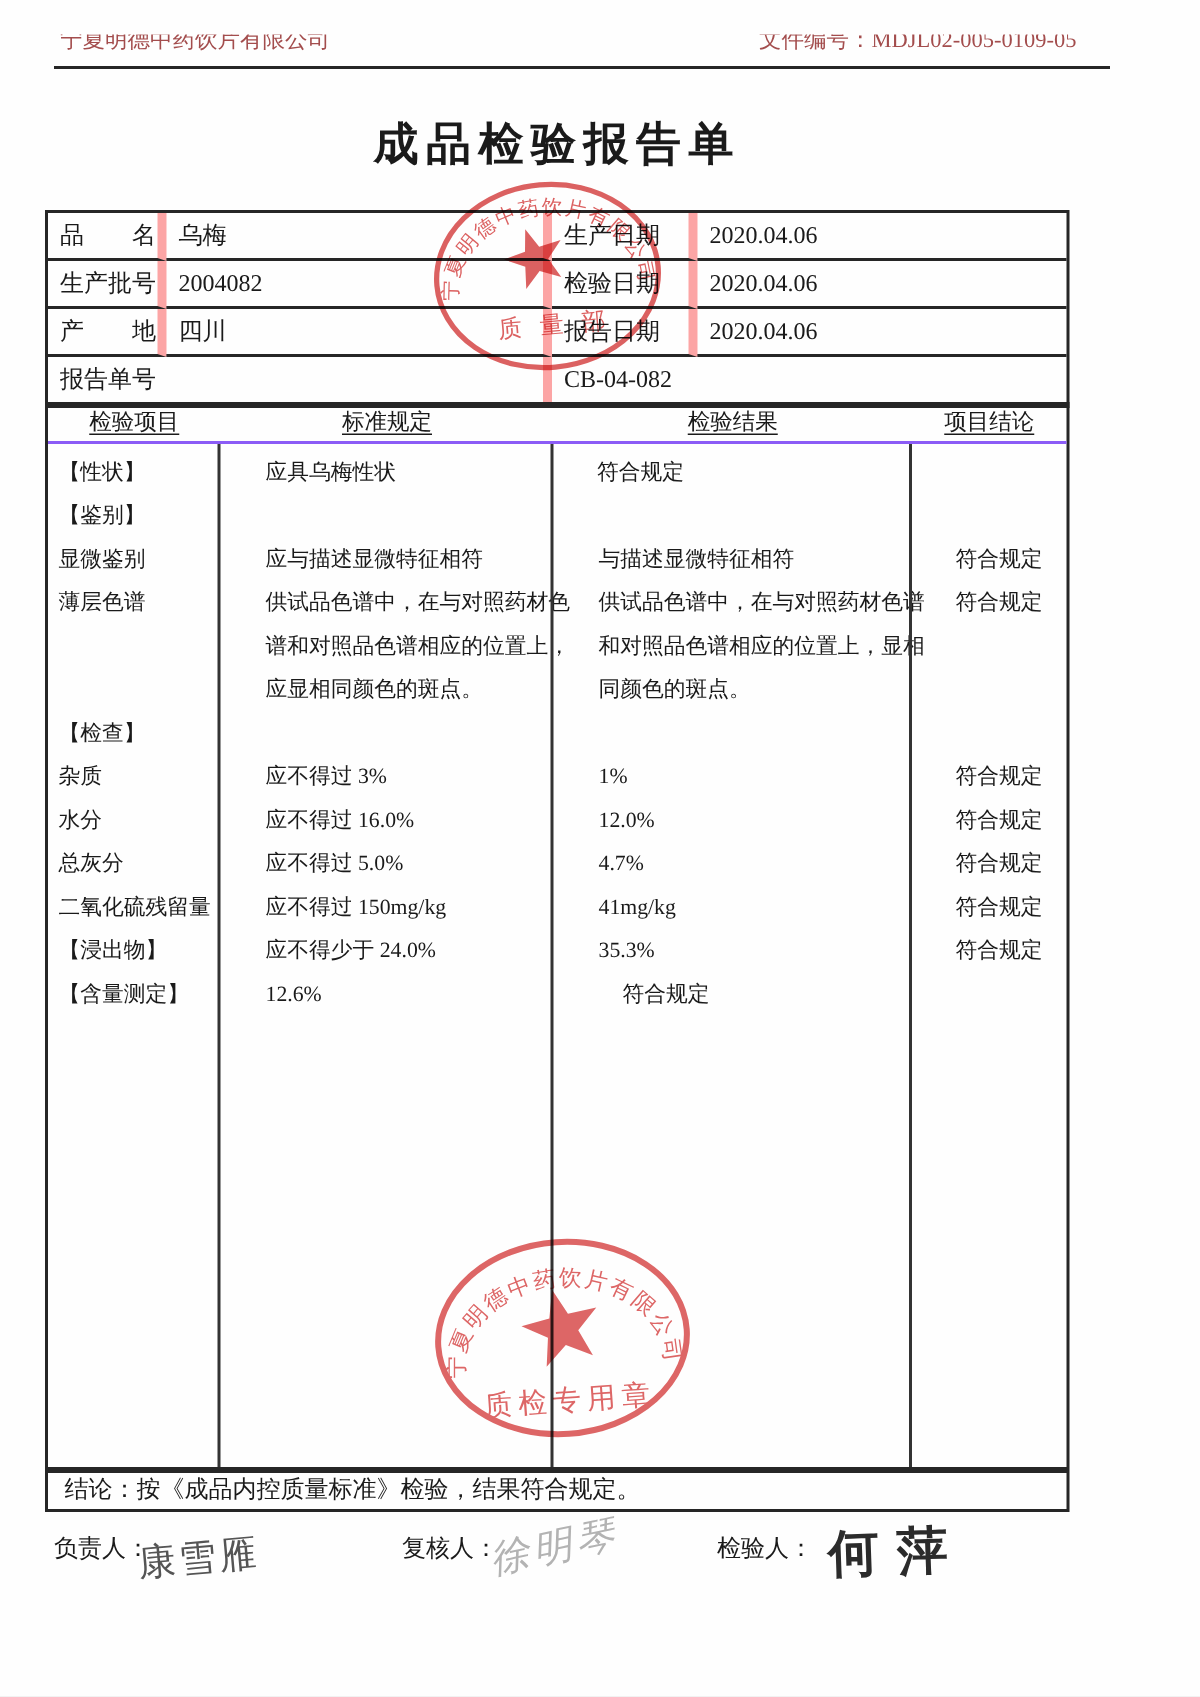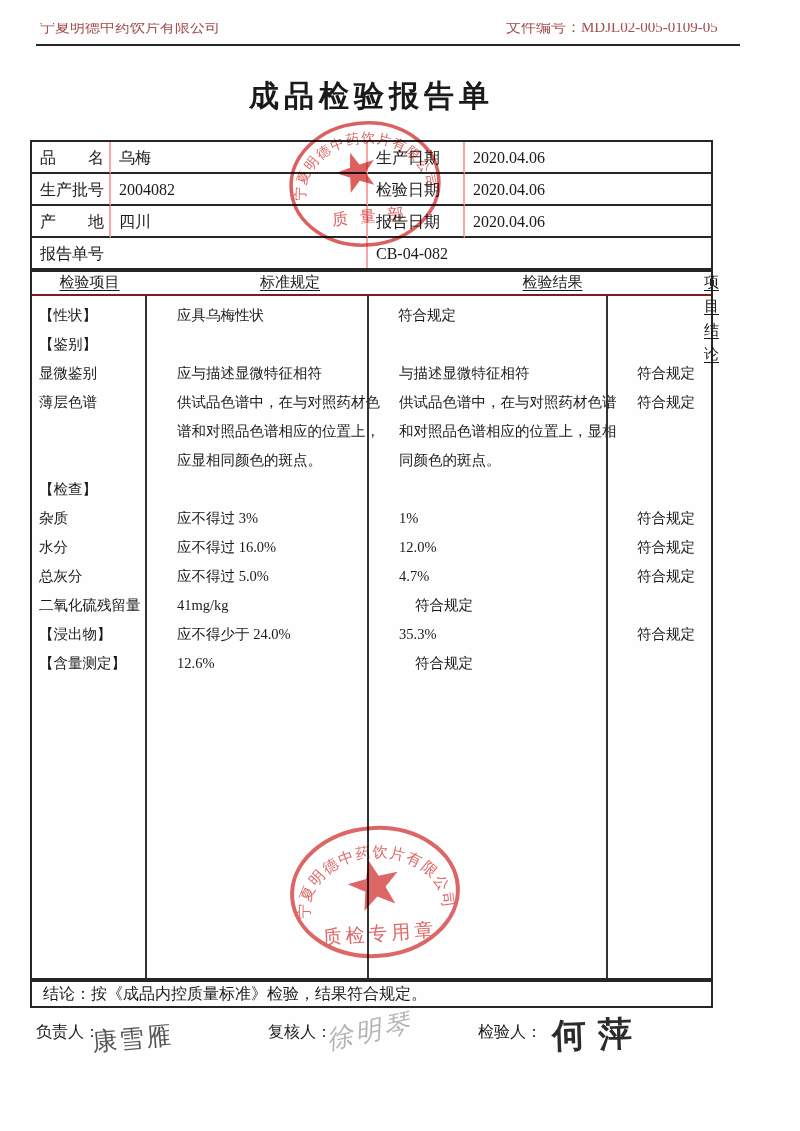--- a/index.html
+++ b/index.html
@@ -22,37 +22,36 @@
   }
   
   .info{
     position:absolute;left:30px;top:140px;width:683px;
     display:grid;grid-template-columns:79px 257px 97px 1fr;
     border:2px solid #262626;box-sizing:border-box;
     font-size:16px;
   }
   .info .cell{
     height:32px;line-height:32px;box-sizing:border-box;
-    border-bottom:2px solid #262626;border-right:2px solid #fca5a5;
+    border-bottom:2px solid #262626;border-right:6px solid #fca5a5;
     padding-left:8px;white-space:nowrap;overflow:hidden;
   }
   .info .cell.last-col{border-right:none;}
   .info .cell.last-row{border-bottom:none;}
   .info .span2a{grid-column:1 / 3;}
   .info .span2b{grid-column:3 / 5;}
   
   .insp{
     position:absolute;left:30px;top:268px;width:683px;height:712px;
     border:2px solid #262626;box-sizing:border-box;font-size:14.5px;
   }
   .insp-head{
     display:grid;grid-template-columns:115px 222px 239px 1fr;
-    height:26px;line-height:24px;border-bottom:2px solid #7f1d1d;box-sizing:border-box;
+    height:26px;line-height:24px;border-bottom:2px solid #8b5cf6;box-sizing:border-box;
     font-size:15px;
-    gap:32px;
   }
   .insp-head .h{text-align:center;text-decoration:underline;text-underline-offset:3px;}
   .vline{position:absolute;top:0;bottom:0;width:2px;background:#333;}
   .vl1{left:113px;} .vl2{left:335px;} .vl3{left:574px;}
   .insp-body{position:absolute;left:0;top:26px;right:0;bottom:0;}
   .irow{display:flex;line-height:29px;}
   .irow .c{box-sizing:border-box;}
   .irow .c1{width:137px;padding-left:7px;flex:none;}
   .irow .c2{width:222px;padding-left:8px;padding-right:6px;flex:none;}
   .irow .c3{width:239px;padding-left:8px;padding-right:8px;flex:none;}
@@ -168,20 +167,21 @@
         <div class="c c4">符合规定</div>
       </div>
       <div class="irow">
         <div class="c c1">总灰分</div>
         <div class="c c2">应不得过 5.0%</div>
         <div class="c c3">4.7%</div>
         <div class="c c4">符合规定</div>
       </div>
       <div class="irow">
         <div class="c c1">二氧化硫残留量</div>
+        <div class="c c2">应不得过 150mg/kg</div>
         <div class="c c3">41mg/kg</div>
         <div class="c c4">符合规定</div>
       </div>
       <div class="irow">
         <div class="c c1">【浸出物】</div>
         <div class="c c2">应不得少于 24.0%</div>
         <div class="c c3">35.3%</div>
         <div class="c c4">符合规定</div>
       </div>
       <div class="irow">

